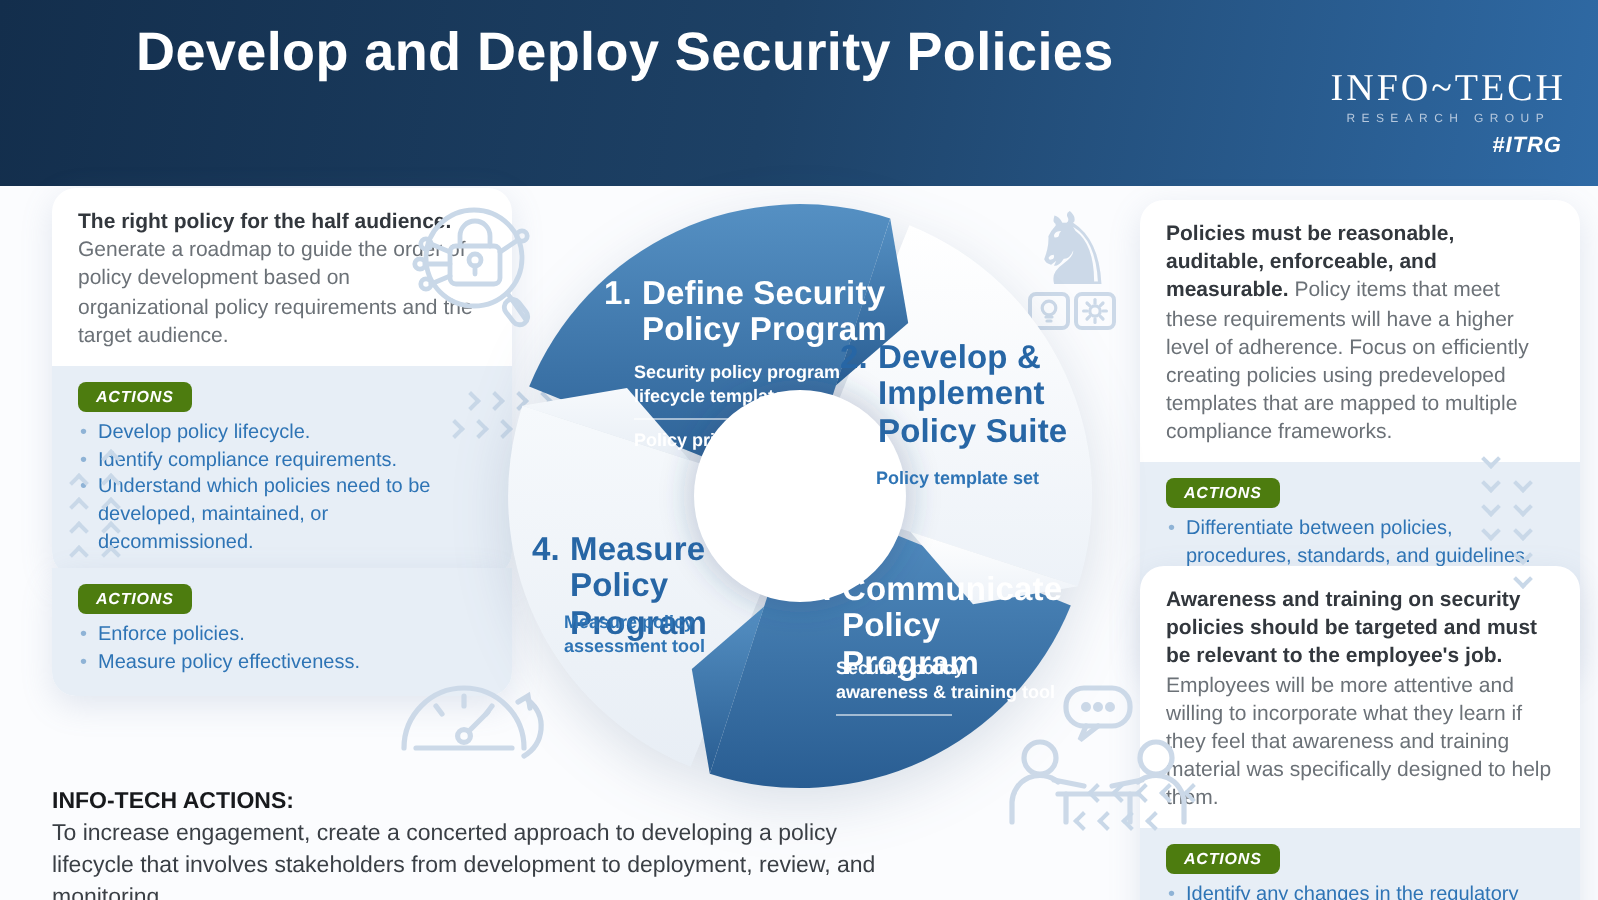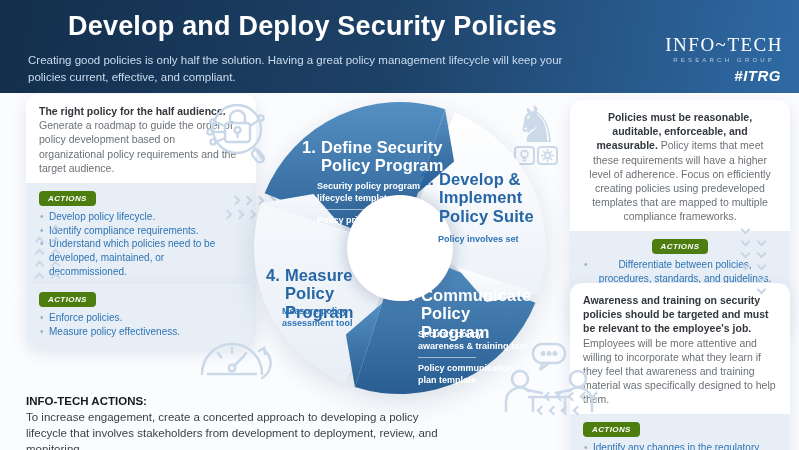--- a/index.html
+++ b/index.html
@@ -7,36 +7,36 @@
   .stage { position:relative; width:799px; height:450px; background:#fbfcfe; overflow:hidden; }
 
   
   .header { position:absolute; left:0; top:0; width:799px; height:93px;
             background:linear-gradient(100deg,#132e4c 0%,#1d4166 48%,#2f6aa5 100%); }
   .title { position:absolute; left:28px; top:11px; color:#fff; font-size:27px; font-weight:bold; letter-spacing:.2px;margin-left:40px; }
   .subtitle { position:absolute; left:28px; top:52px; width:545px; color:#cbdcf0; font-size:11.5px; line-height:1.45; }
   .logo { position:absolute; right:16px; top:2px; text-align:center; color:#fff;margin-top:32px; }
   .logo-name { font-family:"Liberation Serif", serif; font-size:19px; letter-spacing:1.5px; }
   .logo-sub { font-size:6px; letter-spacing:3.2px; color:#b6c8dd; margin-top:1px; }
-  .logo-tag { font-size:15px; font-weight:bold; font-style:italic; margin-top:4px; text-align:right; padding-right:2px; letter-spacing:.5px; }
+  .logo-tag { font-size:11px; font-weight:bold; font-style:italic; margin-top:4px; text-align:right; padding-right:2px; letter-spacing:.5px; }
 
   
   .card { position:absolute; background:#ffffff; border-radius:12px;
           box-shadow:0 5px 16px rgba(110,135,170,.18); font-size:10.5px; }
   .card-desc { padding:10px 13px 8px; line-height:1.35; }
   .lead { font-weight:bold; color:#32373d; }
   .bodytxt { color:#6b7177; }
   .card-actions { background:#e7eef6; border-radius:0 0 12px 12px; padding:8px 13px 9px; }
   .pill { display:inline-block; background:#4d7c0f; color:#fff; font-size:8px; font-weight:bold;
           font-style:italic; letter-spacing:.4px; padding:3px 9px; border-radius:4px; }
   .acts { list-style:none; margin-top:4px; color:#2e74b5; font-size:10px; line-height:1.38; }
   .acts li { position:relative; padding-left:10px; }
   .acts li::before { content:"•"; position:absolute; left:1px; top:0; color:#8fb3d6; }
   .card-tl { left:26px;  top:94px;  width:230px; }
-  .card-tr { left:570px; top:100px; width:220px;text-align:center; }
+  .card-tr { left:570px; top:100px; width:220px; }
   .card-bl { left:26px;  top:284px; width:230px; }
   .card-br { left:570px; top:283px; width:220px; }
 
   
   .cycle { position:absolute; left:252px; top:100px; width:296px; height:296px; }
   .cycle svg { filter:drop-shadow(0 8px 14px rgba(50,80,120,.16)); }
   .step { position:absolute; }
   .step-title { display:flex; font-weight:bold; font-size:16.5px; line-height:1.12; letter-spacing:.1px; }
   .step-title .num { margin-right:5px; }
   .on-dark { color:#ffffff; }
@@ -65,21 +65,20 @@
   .insight-title { font-size:11.5px; font-weight:bold; color:#17191c; }
   .insight-body { font-size:11.5px; color:#3a3f45; }
 </style>
 </head>
 <body>
 
 <div class="stage">
 
   <div class="header">
     <div class="title">Develop and Deploy Security Policies</div>
-    <div class="subtitle">Creating good policies is only half the solution. Having a great policy management lifecycle will keep your policies current, effective, and compliant.</div>
     <div class="logo">
       <div class="logo-name">INFO~TECH</div>
       <div class="logo-sub">RESEARCH GROUP</div>
       <div class="logo-tag">#ITRG</div>
     </div>
   </div>
 
   <div class="card card-tl">
     <div class="card-desc">
       <span class="lead">The right policy for the half audience.</span>
@@ -312,34 +311,33 @@
     </div>
 
     
     <div class="step on-light" style="left:168px; top:70px; width:126px;">
       <div class="step-title">
         <span class="num">2.</span>
         <span>Develop &amp; Implement Policy Suite</span>
       </div>
     </div>
     <div class="tools on-light" style="left:186px; top:134px; width:110px;">
-      <div>Policy involves set</div>
+      <div>Policy template set</div>
     </div>
 
     
     <div class="step on-dark" style="left:150px; top:186px; width:140px;">
       <div class="step-title">
         <span class="num">3.</span>
         <span>Communicate Policy Program</span>
       </div>
     </div>
     <div class="tools on-dark" style="left:166px; top:229px; width:112px;">
       <div>Security policy awareness &amp; training tool</div>
       <hr class="tdiv">
-      <div>Policy communication plan template</div>
     </div>
 
     
     <div class="step on-light" style="left:14px; top:166px; width:132px;">
       <div class="step-title">
         <span class="num">4.</span>
         <span>Measure Policy Program</span>
       </div>
     </div>
     <div class="tools on-light" style="left:30px; top:206px; width:100px;">

